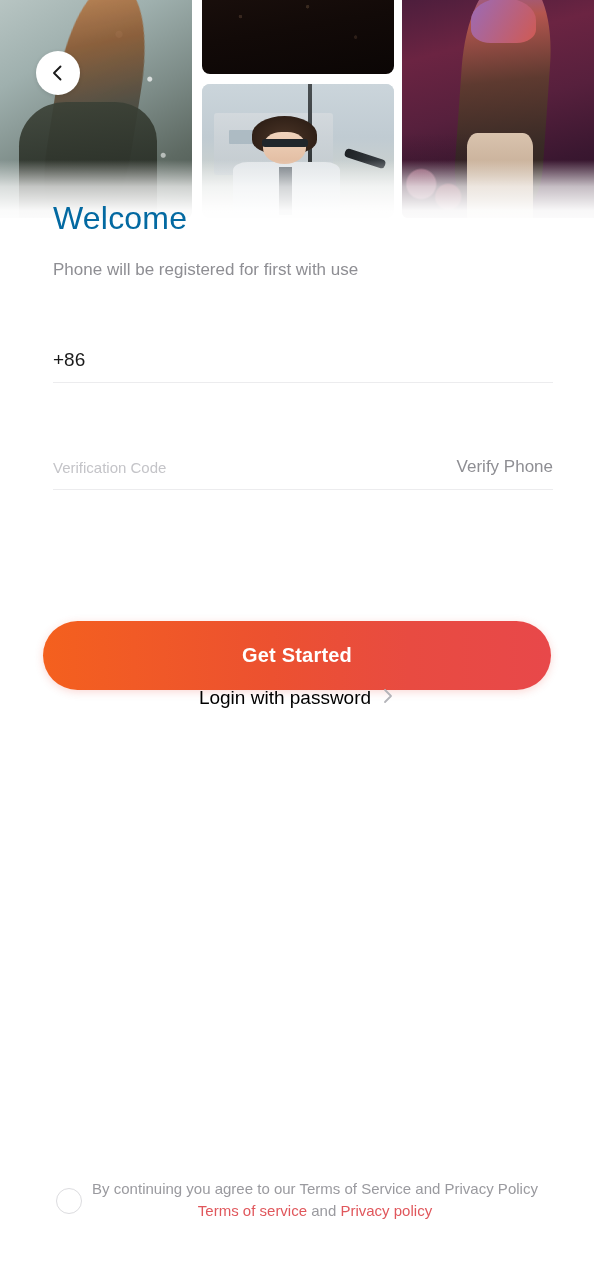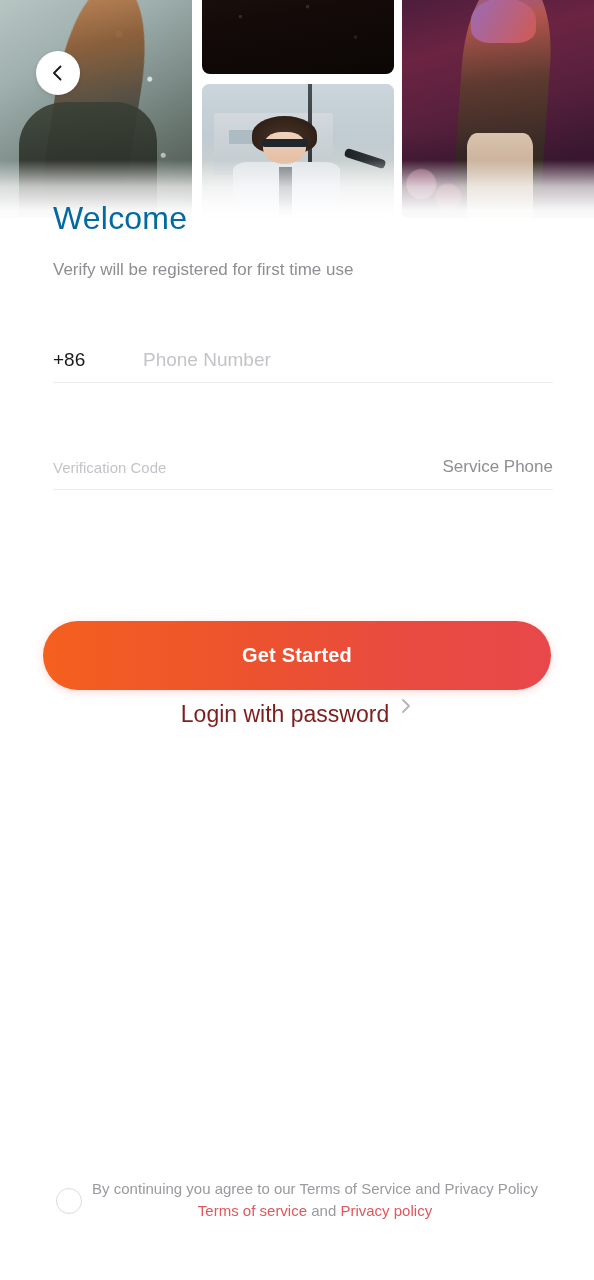--- a/index.html
+++ b/index.html
@@ -169,21 +169,21 @@
     box-shadow:0 2px 8px rgba(232,76,64,.22);
     letter-spacing:.2px;
     margin-top:48px;
   }
 
   .login-pw {
     position:absolute; left:0; right:0; top:687px;
     display:flex; align-items:center; justify-content:center; gap:10px;
     cursor:pointer;
   }
-  .login-pw-label { font-size:23px; color:#7f1d1d;margin-top:14px; }
+  .login-pw-label { font-size:19px; color:#000000; }
 
   
   .terms {
     position:absolute; left:0; right:0; bottom:58px;
     display:flex; align-items:center; justify-content:center;
     padding:0 24px;
   }
   .check {
     flex:0 0 auto; width:26px; height:26px; border-radius:50%;
     border:1px solid #dcdcdf; background:#fff; margin-top:1px; margin-right:10px;
@@ -226,34 +226,33 @@
   <div class="back-btn">
     <span>
       <svg width="20" height="20" viewBox="0 0 20 20" fill="none">
         <path d="M12.5 3.5 L6 10 L12.5 16.5" stroke="#1a1a1a" stroke-width="1.9" stroke-linecap="round" stroke-linejoin="round"></path>
       </svg>
     </span>
   </div>
 
   <div class="page-title">Welcome</div>
 
-  <div class="subtitle">Verify will be registered for first time use</div>
+  <div class="subtitle">Phone will be registered for first with use</div>
 
   <div class="field field-phone">
     <div class="field-row">
       <span class="cc">+86</span>
-      <input class="ph-input" type="tel" placeholder="Phone Number" style="">
     </div>
     <div class="underline"></div>
   </div>
 
   <div class="field field-code">
     <div class="field-row">
       <input class="code-input" type="text" placeholder="Verification Code" style="">
-      <button class="verify-btn">Service Phone</button>
+      <button class="verify-btn">Verify Phone</button>
     </div>
     <div class="underline"></div>
   </div>
 
   <button class="cta">Get Started</button>
 
   <div class="login-pw">
     <span class="login-pw-label">Login with password</span>
     <span>
       <svg width="14" height="18" viewBox="0 0 14 18" fill="none">

